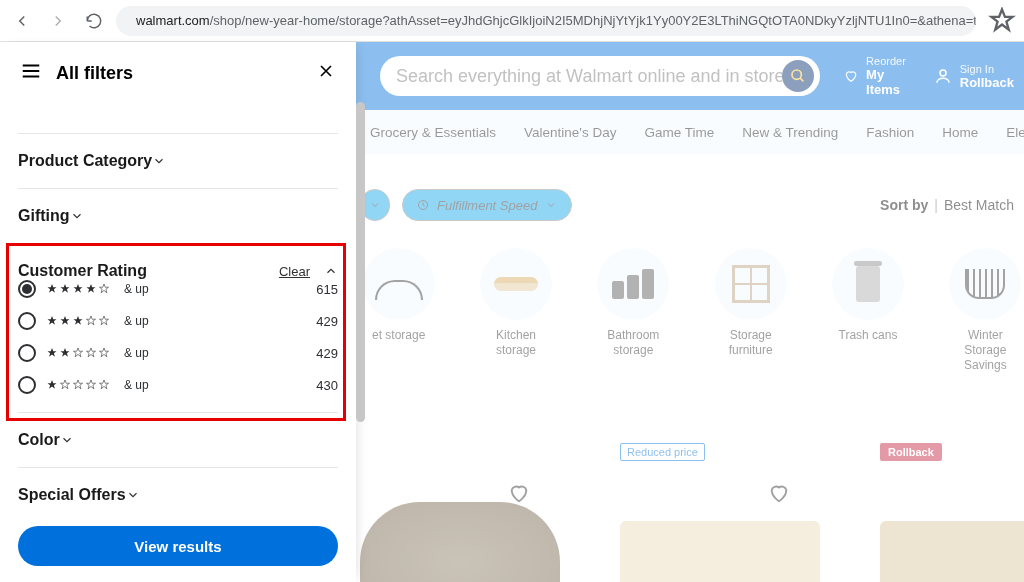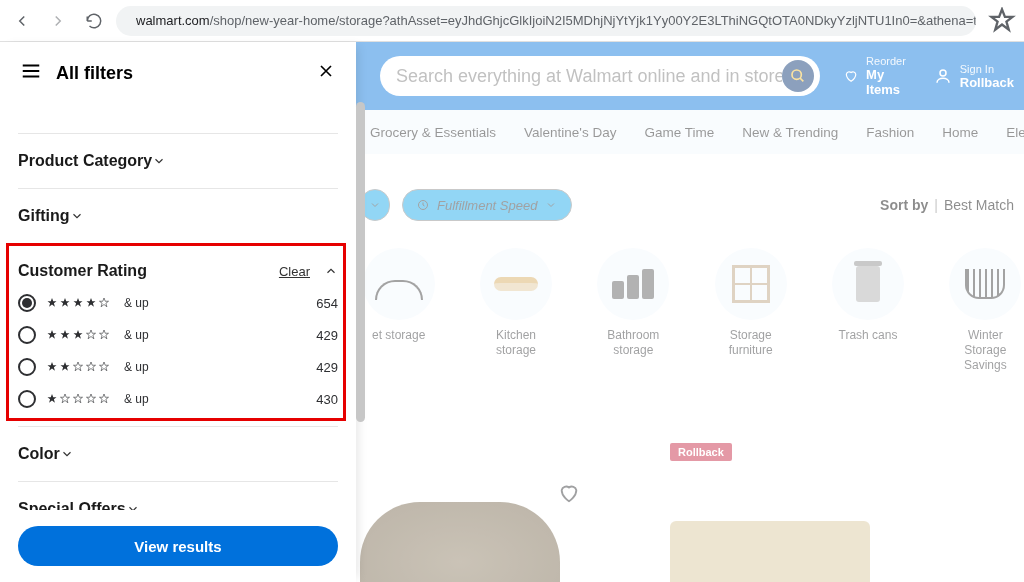--- a/index.html
+++ b/index.html
@@ -69,21 +69,21 @@
     .panel-hdr h2 { font-size: 18px; font-weight: 800; flex: 1; }
     .panel-hdr .close svg { width: 20px; height: 20px; }
 
     .panel-body { flex: 1; overflow-y: hidden; padding: 0 18px; }
     .sec { border-bottom: 1px solid #e6e6e6; padding: 18px 0; }
     .sec-hdr { display: flex; align-items: center; }
     .sec-hdr h3 { font-size: 16px; font-weight: 700; color: #1a1a1a; }
     .sec-hdr .clear { font-size: 13px; margin-left: auto; margin-right: 14px; text-decoration: underline; color: #333; }
     .sec-hdr svg.chev { width: 14px; height: 14px; }
 
-    .rating-list { margin-top: 14px; display: flex; flex-direction: column; gap: 14px; }
+    .rating-list { display: flex; flex-direction: column; gap: 14px; }
     .rating-row { display: flex; align-items: center; gap: 10px; }
     .radio { width: 18px; height: 18px; border: 2px solid #2e2f32; border-radius: 50%; display: flex; align-items: center; justify-content: center; flex-shrink:0; }
     .radio.sel::after { content: ''; width: 10px; height: 10px; background: #2e2f32; border-radius: 50%; }
     .stars { display: flex; gap: 1px; }
     .stars svg { width: 12px; height: 12px; }
     .stars .f { fill: #2e2f32; }
     .stars .e { fill: none; stroke: #2e2f32; stroke-width: 1.2; }
     .andup { font-size: 12px; color: #2e2f32; margin-left: 4px; }
     .count { margin-left: auto; font-size: 13px; color: #2e2f32; }
 
@@ -244,20 +244,27 @@
   </div>
 
   <div class="prods">
     <div class="prod">
       <div class="heart"><svg viewBox="0 0 24 24">
             <path d="M12 21s-8-5-8-12a5 5 0 0 1 8-3 5 5 0 0 1 8 3c0 7-8 12-8 12z"></path>
           </svg></div>
       <div class="prod-img" style="background:radial-gradient(#8a7a5f,#6b5a3f);"></div>
     </div>
     <div class="prod">
+      <span class="badge-rp">Reduced price</span>
+      <div class="heart"><svg viewBox="0 0 24 24">
+            <path d="M12 21s-8-5-8-12a5 5 0 0 1 8-3 5 5 0 0 1 8 3c0 7-8 12-8 12z"></path>
+          </svg></div>
+      <div class="prod-img" style="background:#e9d9b8;border-radius:6px; margin-top:60px;"></div>
+    </div>
+    <div class="prod">
       <span class="badge-rb">Rollback</span>
       <div class="prod-img" style="background:#d8c59a;border-radius:6px;margin-top:60px;"></div>
     </div>
   </div>
 
   <div class="dim-overlay" style="top:0;"></div>
 
   <div class="panel">
     <div class="panel-hdr">
       <span class="burger"><svg viewBox="0 0 24 24" fill="none" stroke="#000" stroke-width="2">
@@ -312,21 +319,21 @@
                   <path d="M12 2l2.5 6.5H21l-5.2 4 2 7L12 15l-5.8 4.5 2-7L3 8.5h6.5z" class="f"></path>
                 </svg>
                 <svg viewBox="0 0 24 24">
                   <path d="M12 2l2.5 6.5H21l-5.2 4 2 7L12 15l-5.8 4.5 2-7L3 8.5h6.5z" class="f"></path>
                 </svg>
                 <svg viewBox="0 0 24 24">
                   <path d="M12 2l2.5 6.5H21l-5.2 4 2 7L12 15l-5.8 4.5 2-7L3 8.5h6.5z" class="e"></path>
                 </svg>
               </div>
               <span class="andup">&amp; up</span>
-              <span class="count">654</span>
+              <span class="count">615</span>
             </div>
             <div class="rating-row">
               <div class="radio"></div>
               <div class="stars">
                 <svg viewBox="0 0 24 24">
                   <path d="M12 2l2.5 6.5H21l-5.2 4 2 7L12 15l-5.8 4.5 2-7L3 8.5h6.5z" class="f"></path>
                 </svg>
                 <svg viewBox="0 0 24 24">
                   <path d="M12 2l2.5 6.5H21l-5.2 4 2 7L12 15l-5.8 4.5 2-7L3 8.5h6.5z" class="f"></path>
                 </svg>

